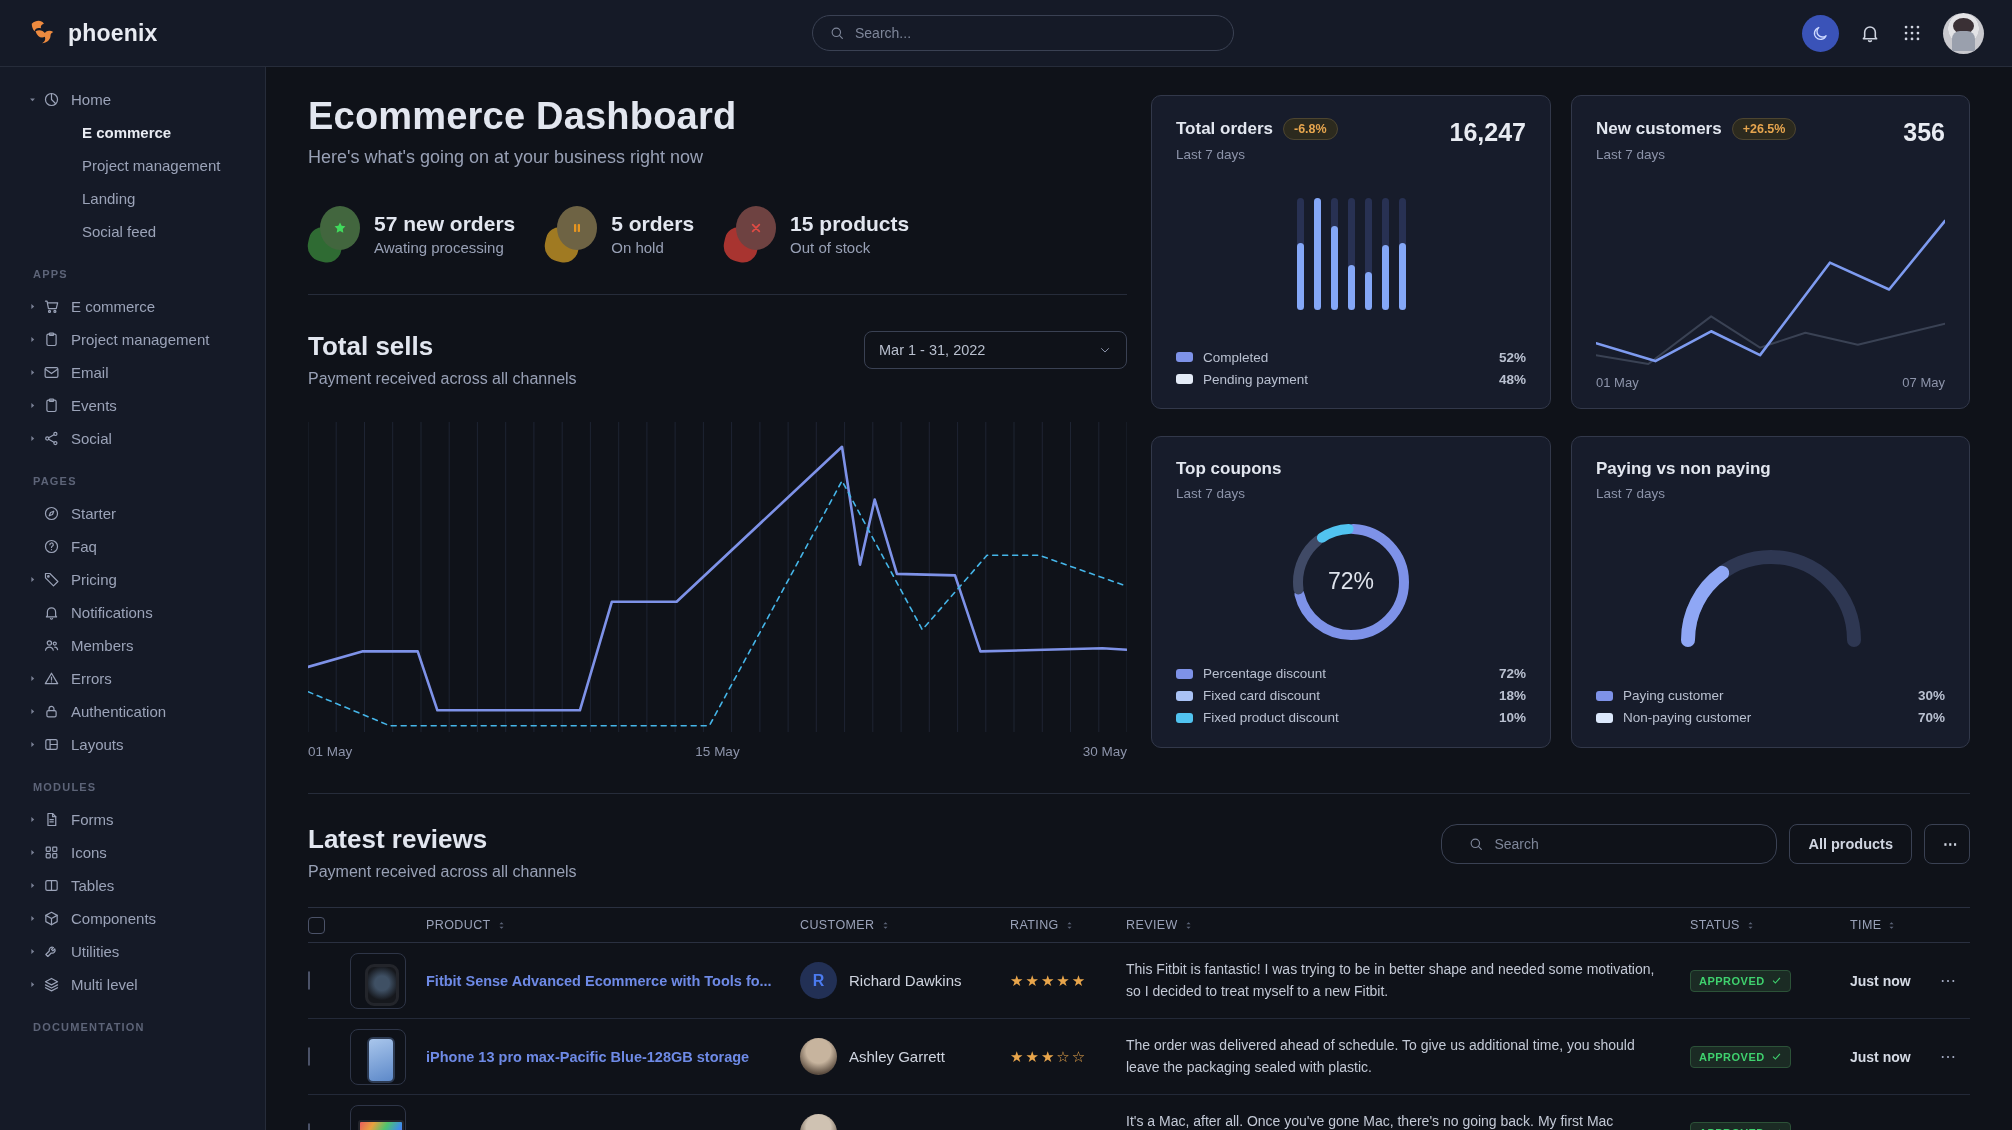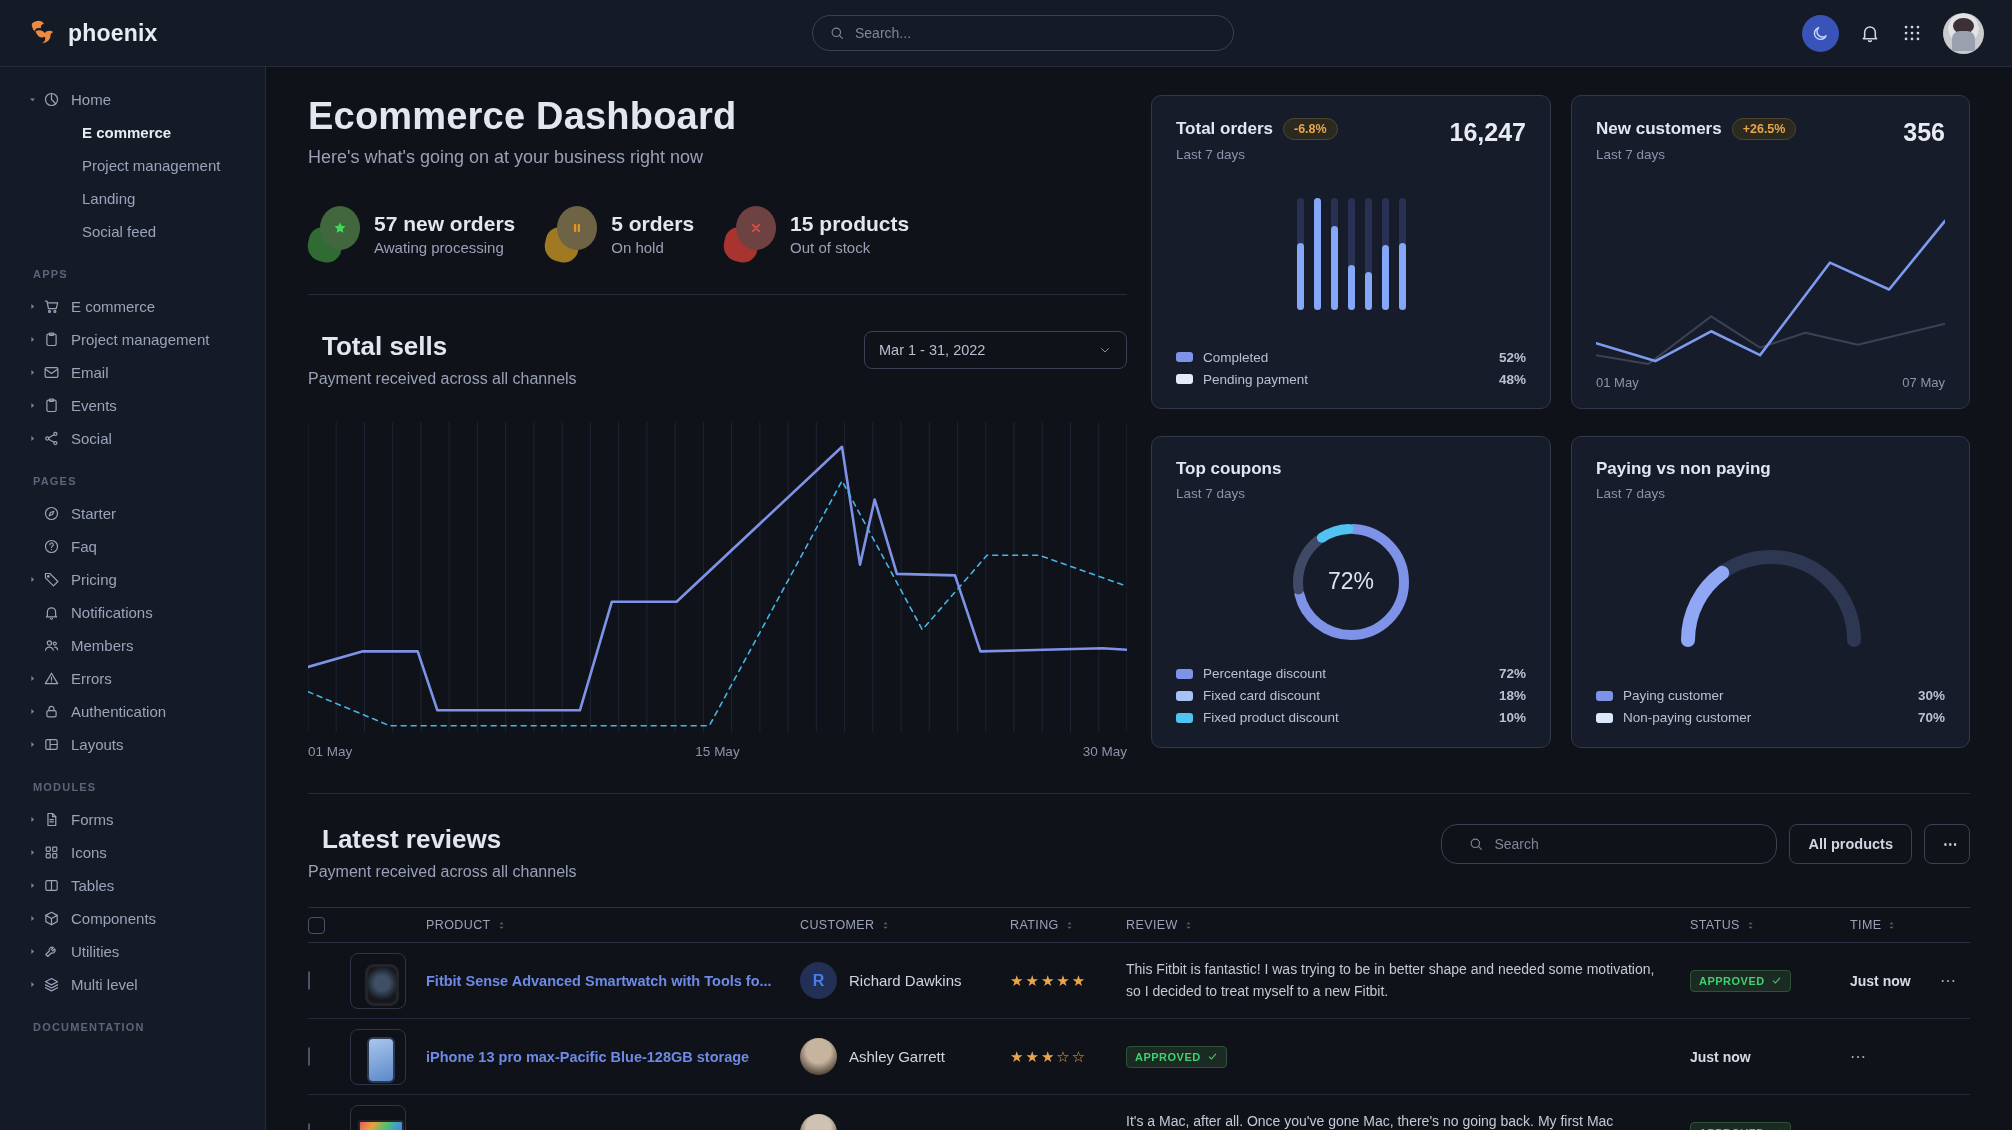--- a/index.html
+++ b/index.html
@@ -49,21 +49,21 @@
   .blob.warning::before { background:#a07a22; }
   .blob.warning .blob-circle { background:#6e6344; color:#e8951f; }
   .blob.danger::before { background:#a83430; }
   .blob.danger .blob-circle { background:#6e4241; color:#e04b44; }
   .stat-value { font-size:21px; font-weight:700; color:#e2e6ef; }
   .stat-caption { margin-top:3px; font-size:15px; color:#98a0b5; }
 
   .left-divider { border:none; border-top:1px solid #262c3a; margin-top:32px; }
 
   .sells-head { display:flex; justify-content:space-between; align-items:flex-start; margin-top:36px; }
-  .h2 { font-size:26px; font-weight:700; color:#e2e6ef;margin-left:14px; }
+  .h2 { font-size:26px; font-weight:700; color:#e2e6ef; }
   .sub { margin-top:8px; font-size:16px; color:#98a0b5; }
   .date-select { width:263px; height:38px; border:1px solid #3a4153; border-radius:8px; background:transparent; display:flex; align-items:center; justify-content:space-between; padding:0 14px; color:#b8bfce; font-size:14.5px; cursor:pointer; }
   .date-select .ic { width:14px; height:14px; color:#8d94aa; }
   .sells-chart { margin-top:34px; width:819px; height:310px; }
   .sells-xlabels { display:flex; justify-content:space-between; margin-top:8px; font-size:13.5px; color:#8d94aa; }
 
   
   .cards-grid { display:grid; grid-template-columns:400px 399px; gap:15px 20px; }
   .card { background:#171c2b; border:1px solid #32384a; border-radius:10px; padding:22px 24px 18px 24px; display:flex; flex-direction:column; }
   .card.h1c { height:314px; } .card.h2c { height:312px; }
@@ -870,21 +870,21 @@
             </svg>
           </div>
           <div></div>
         </div>
       <div class="tbl-body" id="tblBody">
           <div class="tbl-row">
             <div><span class="checkbox"></span></div>
             <div>
               <div class="thumb watch"></div>
             </div>
-            <div><a class="prod-link">Fitbit Sense Advanced Smartwatch with Tools fo...</a></div>
+            <div><a class="prod-link">Fitbit Sense Advanced Ecommerce with Tools fo...</a></div>
             <div class="cust">
               <span class="cust-avatar letter">R</span>
               <span class="cust-name">Richard Dawkins</span>
             </div>
             <div class="stars">★★★★★</div>
             <div>
               <p class="review-text">This Fitbit is fantastic! I was trying to be in better shape and needed some motivation, so I decided to treat myself to a new Fitbit.</p>
             </div>
             <div><span class="badge-ok">
                 <span>APPROVED</span>
@@ -899,20 +899,23 @@
             <div><span class="checkbox"></span></div>
             <div>
               <div class="thumb phone"></div>
             </div>
             <div><a class="prod-link">iPhone 13 pro max-Pacific Blue-128GB storage</a></div>
             <div class="cust">
               <span class="cust-avatar photo1"></span>
               <span class="cust-name">Ashley Garrett</span>
             </div>
             <div class="stars">★★★☆☆</div>
+            <div>
+              <p class="review-text">The order was delivered ahead of schedule. To give us additional time, you should leave the packaging sealed with plastic.</p>
+            </div>
             <div><span class="badge-ok">
                 <span>APPROVED</span>
                 <svg viewBox="0 0 24 24">
                   <use href="#i-check"></use>
                 </svg>
               </span></div>
             <div class="time-cell">Just now</div>
             <div><button class="row-dots">⋯</button></div>
           </div>
           <div class="tbl-row">

